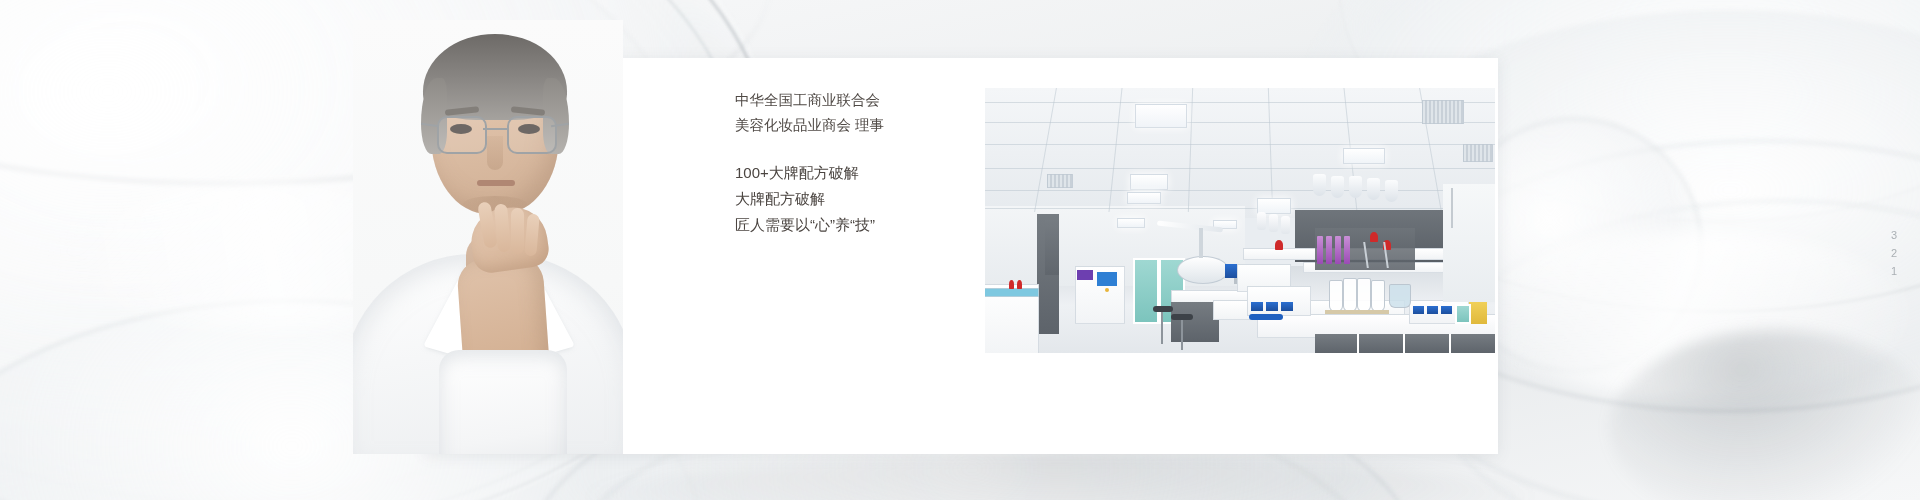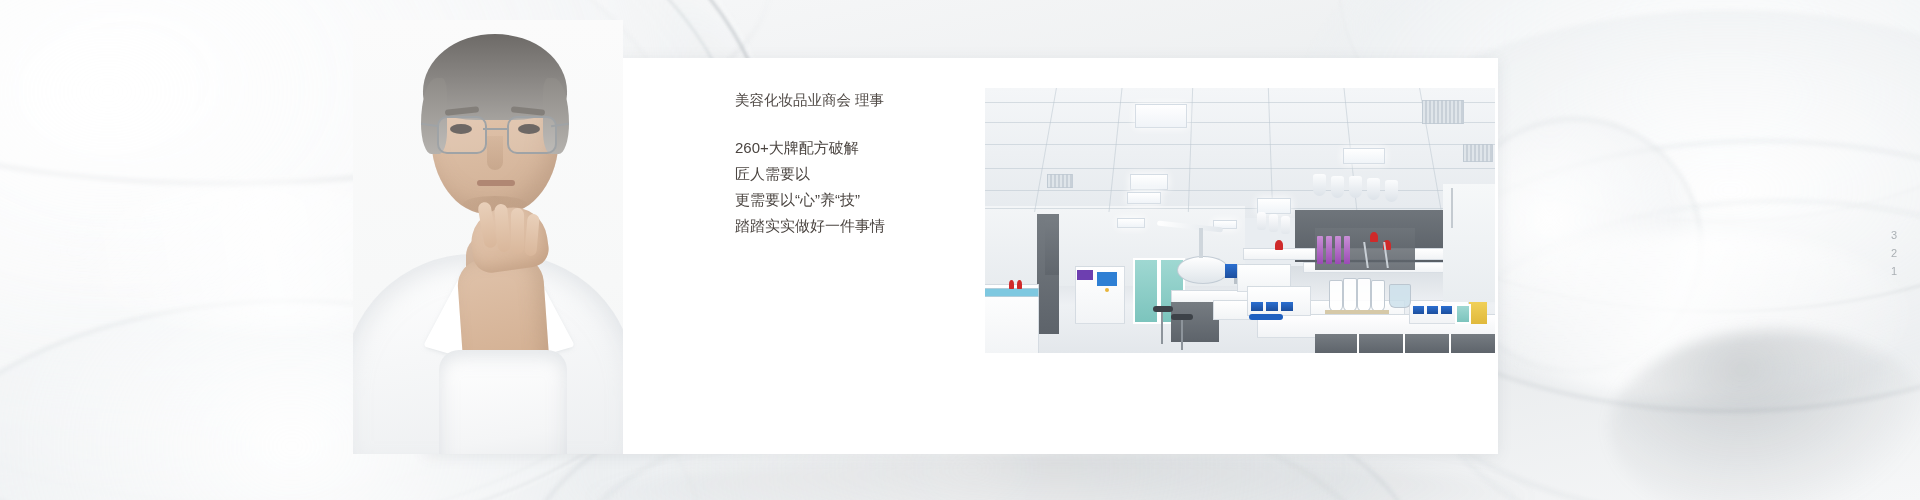--- a/index.html
+++ b/index.html
@@ -610,21 +610,21 @@
     <div class="lab-stool" style="left:168px;top:218px;width:20px;height:6px;"></div>
     <div class="lab-stool-leg" style="left:176px;top:224px;height:32px;"></div>
     <div class="lab-stool" style="left:186px;top:226px;width:22px;height:6px;"></div>
     <div class="lab-stool-leg" style="left:196px;top:232px;height:30px;"></div>
 
     <div style="position:absolute;left:458px;top:96px;width:52px;height:118px;background:linear-gradient(180deg,#f6f8f9,#e9edf0);"></div>
     <div class="lab-grid-v" style="left:466px;top:100px;width:2px;height:40px;background:rgba(150,160,170,.5);"></div>
   </div>
 
   <div class="textblock">
+    <div class="t-org">中华全国工商业联合会</div>
     <div class="t-org">美容化妆品业商会 理事</div>
     <div class="t-gap"></div>
-    <div class="t-line">260+大牌配方破解</div>
-    <div class="t-line">匠人需要以</div>
-    <div class="t-line">更需要以“心”养“技”</div>
-    <div class="t-line">踏踏实实做好一件事情</div>
+    <div class="t-line">100+大牌配方破解</div>
+    <div class="t-line">大牌配方破解</div>
+    <div class="t-line">匠人需要以“心”养“技”</div>
   </div>
 
 </div>
 
 </body></html>

